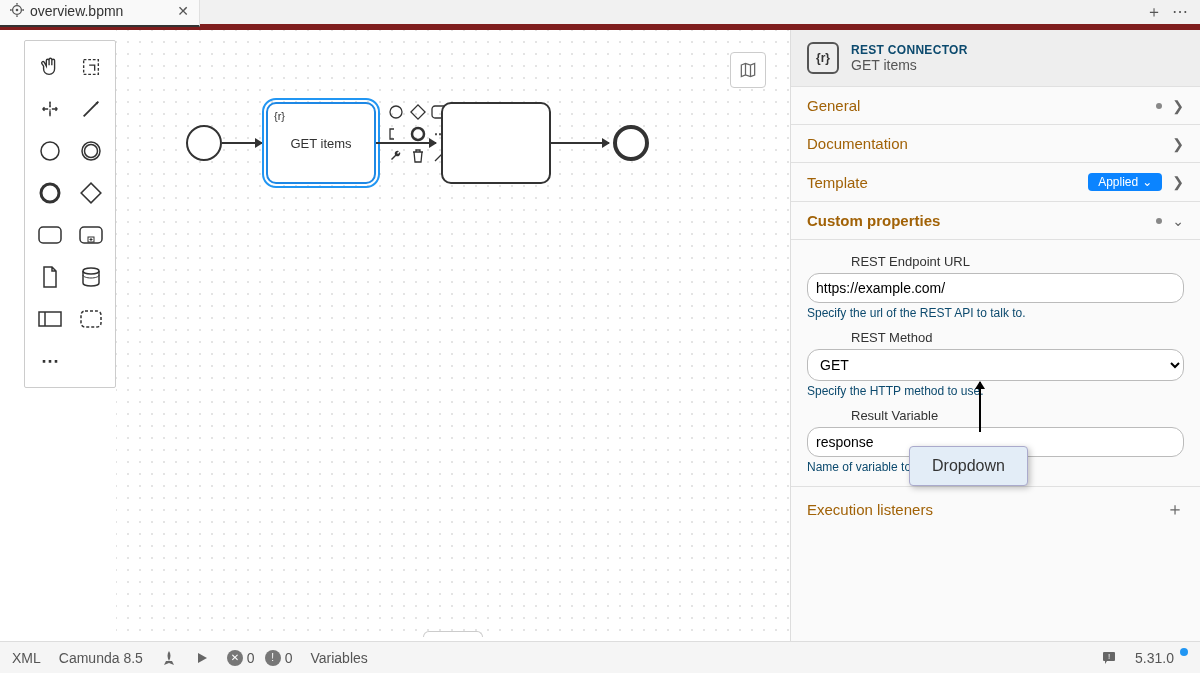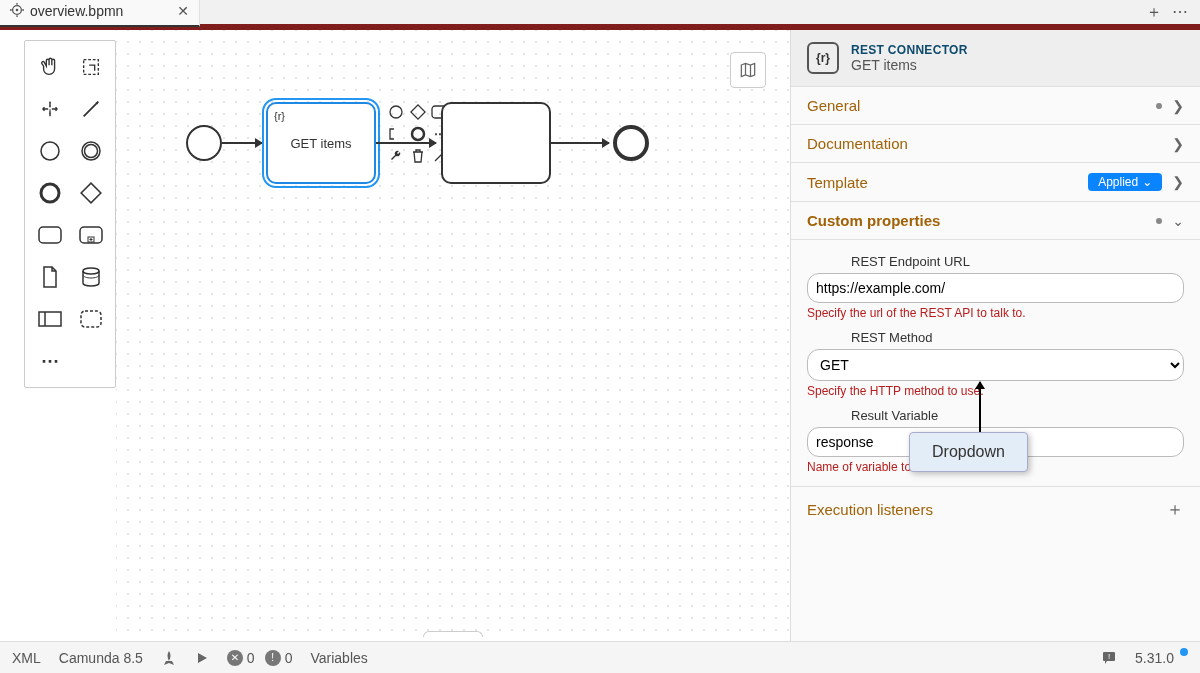--- a/index.html
+++ b/index.html
@@ -273,21 +273,21 @@
 .field input, .field select {
   width: 100%;
   padding: 6px 8px;
   border: 1px solid #bbb;
   border-radius: 12px;
   font-size: 14px;
   background: #fff;
 }
 .field-hint {
   font-size: 12px;
-  color: #b91c1c;
+  color: #0c4a6e;
   margin-top: 3px;
 }
 
 
 .callout {
   position: absolute;
   background: #e3edf7;
   border: 1px solid #aac;
   padding: 10px 22px;
   border-radius: 4px;
@@ -594,21 +594,21 @@
         </select>
         <div class="field-hint">Specify the HTTP method to use.</div>
       </div>
       <div class="field">
         <label class="field-label">Result Variable</label>
         <input type="text" value="response" style="">
         <div class="field-hint">Name of variable to</div>
       </div>
 
       <div class="callout-arrow" style="left:188px; top:142px;"></div>
-      <div class="callout" style="left:118px; top:192px;">
+      <div class="callout" style="left:118px; top:206px;">
         <span>Dropdown</span>
       </div>
     </div>
 
     <div class="panel-section" style="">
       <span class="sect-title">Execution listeners</span>
       <span class="sect-icons">
           <span style="font-size:18px;">＋</span>
         </span>
     </div>

